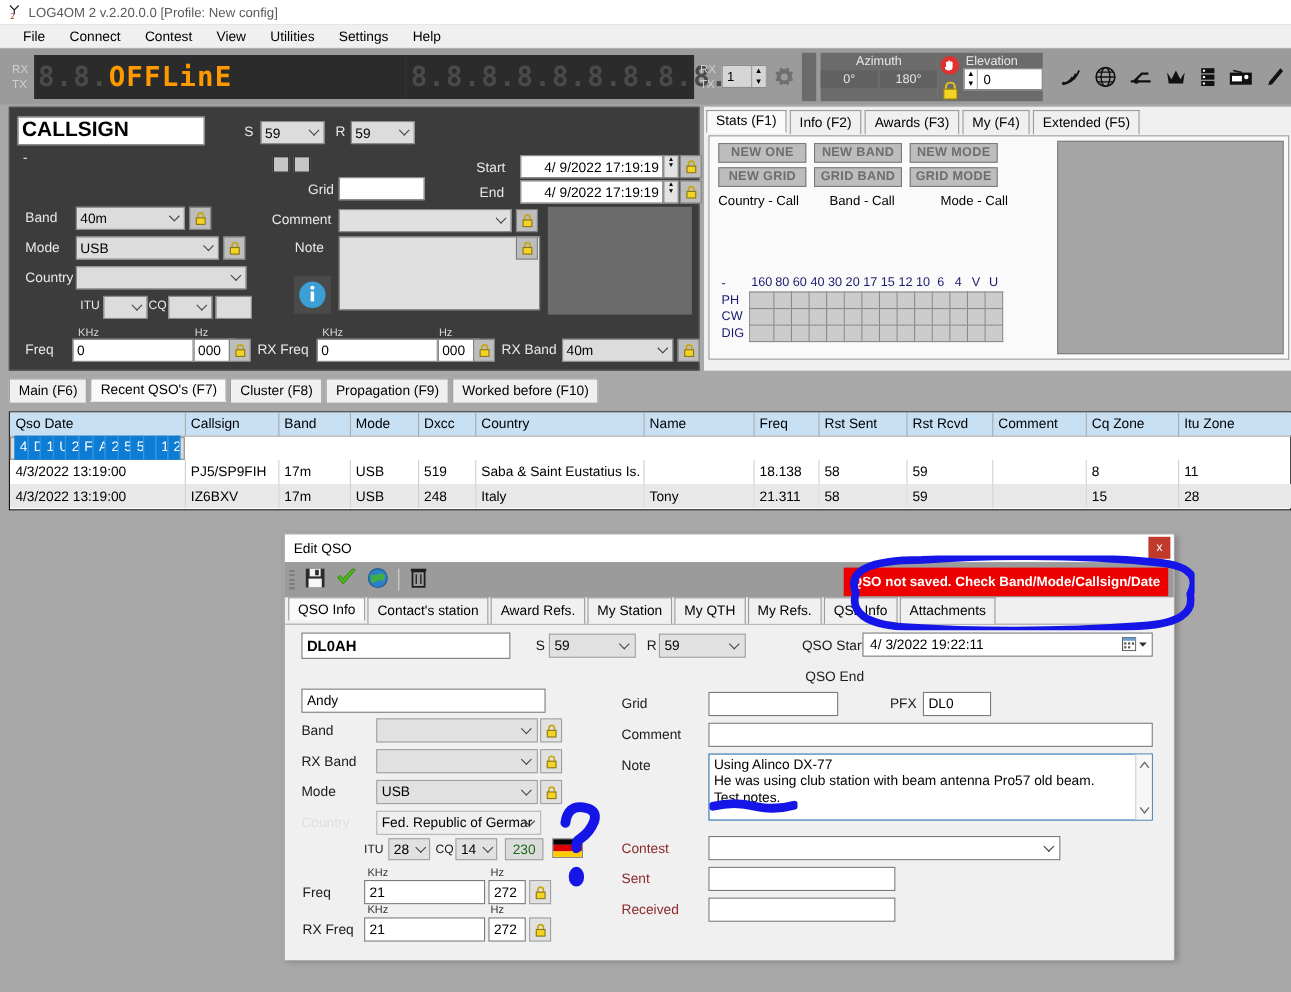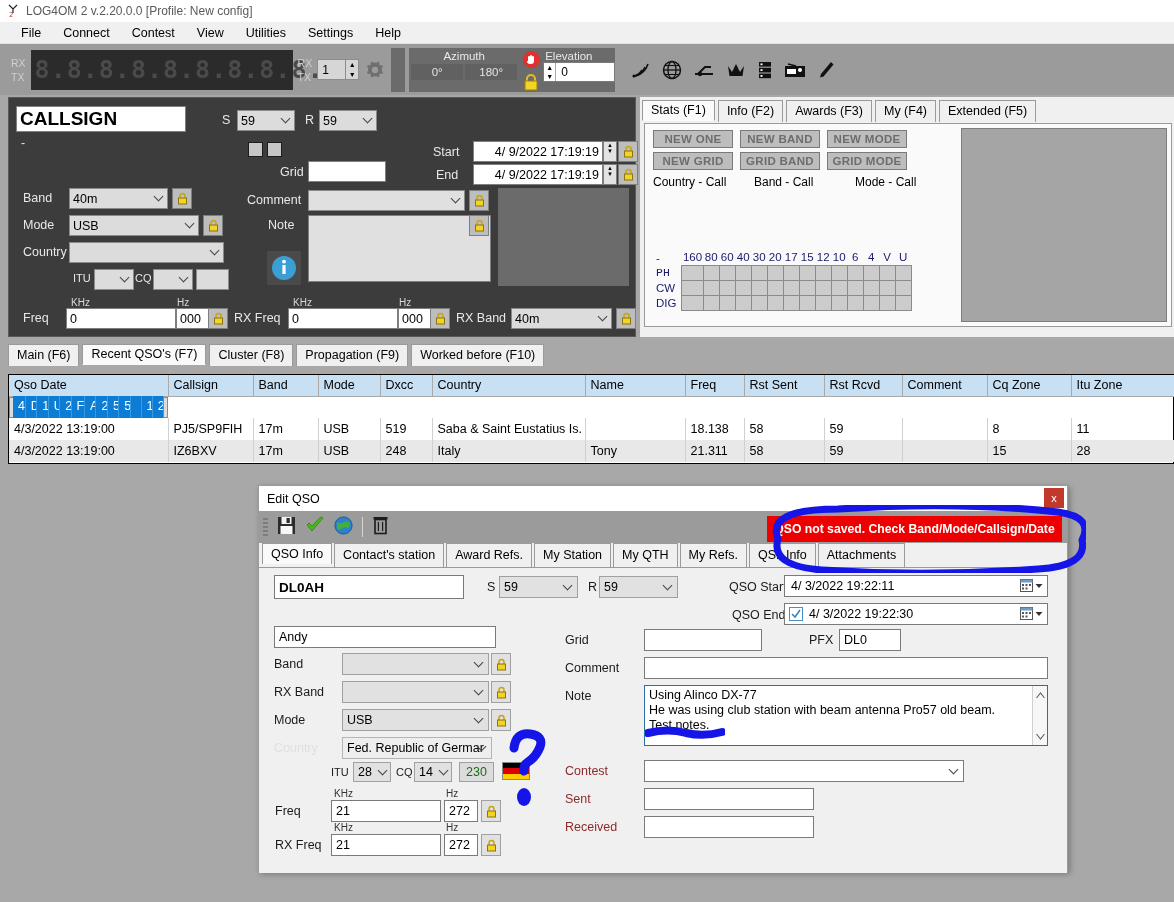--- a/index.html
+++ b/index.html
@@ -201,20 +201,24 @@
   <div class="menu-item">Settings</div>
   <div class="menu-item">Help</div>
 </div>
 
 <div id="radiobar">
   <div class="rxtx-lbl">
     <span>RX</span>
     <span>TX</span>
   </div>
 
+  <div class="lcd" id="lcd1">
+    <span class="seg">8.8.</span>
+      <span class="seg on">OFFLinE</span>
+  </div>
 
   <div class="lcd" id="lcd2">
     <span class="seg">8.8.8.8.8.8.8.8.8.8</span>
   </div>
 
   <div class="rxtx-lbl">
     <span>RX</span>
     <span>TX</span>
   </div>
 
@@ -541,21 +545,21 @@
           <td class="bandhdr" style="background:none;border:none;">17</td>
           <td class="bandhdr" style="background:none;border:none;">15</td>
           <td class="bandhdr" style="background:none;border:none;">12</td>
           <td class="bandhdr" style="background:none;border:none;">10</td>
           <td class="bandhdr" style="background:none;border:none;">6</td>
           <td class="bandhdr" style="background:none;border:none;">4</td>
           <td class="bandhdr" style="background:none;border:none;">V</td>
           <td class="bandhdr" style="background:none;border:none;">U</td>
         </tr>
         <tr>
-          <td class="rowlbl" style="background:none;border:none;font-family:Liberation Mono, monospace;">PH</td>
+          <td class="rowlbl" style="background:none;border:none;">PH</td>
           <td></td>
               <td></td>
               <td></td>
               <td></td>
               <td></td>
               <td></td>
               <td></td>
               <td></td>
               <td></td>
               <td></td>
@@ -879,42 +883,20 @@
             <rect x="2" y="8.5" width="2" height="2" fill="#555"></rect>
             <rect x="5.5" y="8.5" width="2" height="2" fill="#555"></rect>
           </svg>
         <svg width="8" height="8" viewBox="0 0 8 8">
             <path d="M0.5 2 L4 6 L7.5 2z" fill="#333"></path>
           </svg>
       </span>
     </div>
 
     <div class="lbl-l" style="position:absolute;left:473px;top:40px;">QSO End</div>
-    <div class="dtbox" style="position:absolute;left:525px;top:35px;width:264px;padding-left:4px;">
-      <span style="width:14px;height:14px;border:1px solid #4a90c8;background:#fff;display:flex;align-items:center;justify-content:center;margin-right:6px;">
-        <svg width="10" height="10" viewBox="0 0 10 10">
-            <path d="M1 5 l3 3 5 -7" stroke="#2f7fc9" stroke-width="1.5" fill="none"></path>
-          </svg>
-      </span>
-      <span>4/  3/2022 19:22:30</span>
-      <span style="position:absolute;right:4px;top:3px;display:flex;gap:2px;align-items:center;">
-        <svg width="13" height="13" viewBox="0 0 13 13">
-            <rect x="0.5" y="0.5" width="12" height="12" fill="#fff" stroke="#555"></rect>
-            <rect x="0.5" y="0.5" width="12" height="3" fill="#6f9cc5"></rect>
-            <rect x="2" y="5" width="2" height="2" fill="#555"></rect>
-            <rect x="5.5" y="5" width="2" height="2" fill="#555"></rect>
-            <rect x="9" y="5" width="2" height="2" fill="#555"></rect>
-            <rect x="2" y="8.5" width="2" height="2" fill="#555"></rect>
-            <rect x="5.5" y="8.5" width="2" height="2" fill="#555"></rect>
-          </svg>
-        <svg width="8" height="8" viewBox="0 0 8 8">
-            <path d="M0.5 2 L4 6 L7.5 2z" fill="#333"></path>
-          </svg>
-      </span>
-    </div>
 
     <div class="lbl-l" style="position:absolute;left:306px;top:65px;">Grid</div>
     <div class="w-inp" style="position:absolute;left:385px;top:61px;width:118px;">
       <span></span>
     </div>
     <div class="lbl-l" style="position:absolute;left:550px;top:65px;">PFX</div>
     <div class="w-inp" style="position:absolute;left:580px;top:61px;width:62px;">
       <span>DL0</span>
     </div>
 

